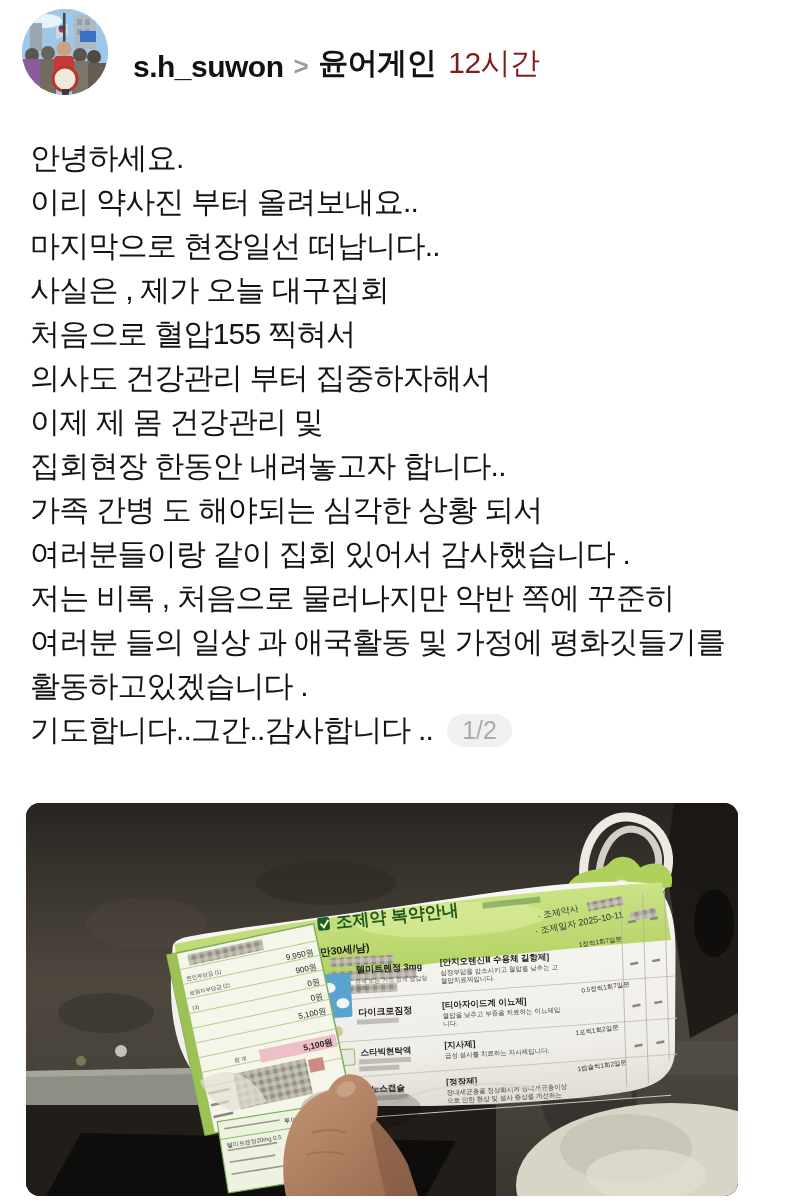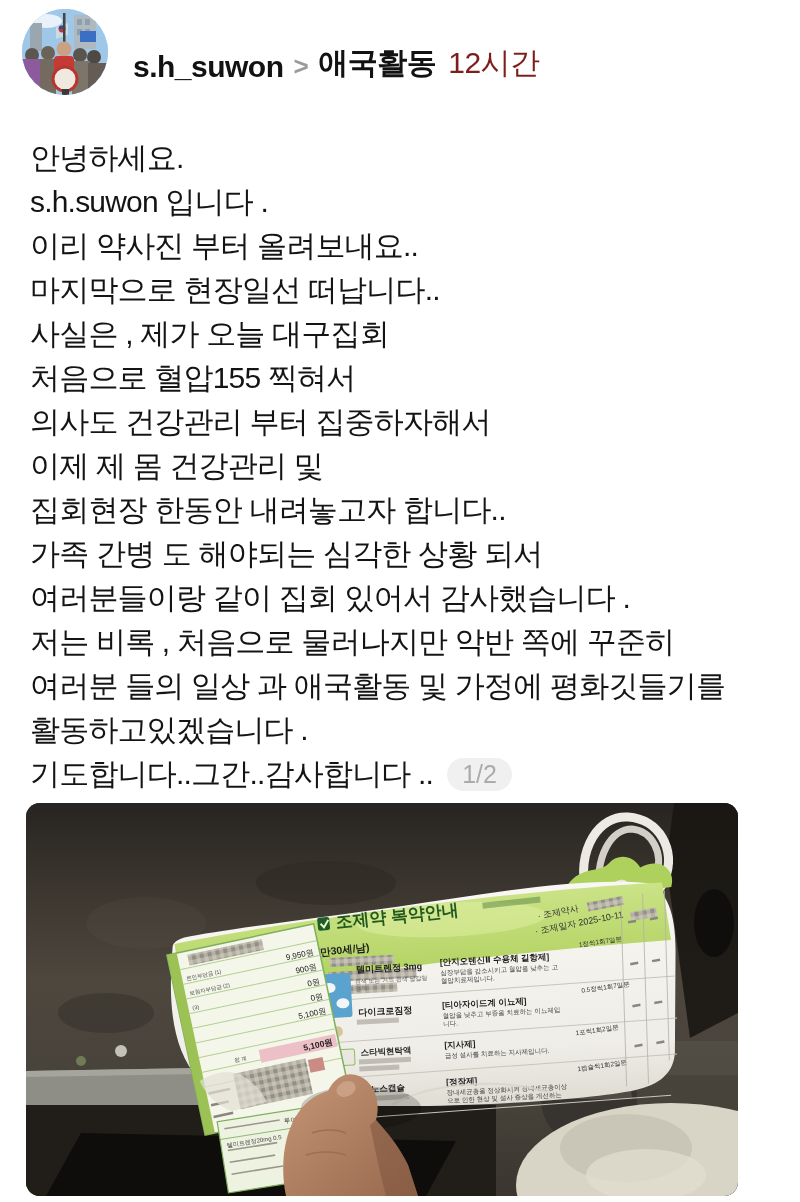--- a/index.html
+++ b/index.html
@@ -68,27 +68,26 @@
         <circle cx="43" cy="70" r="12" fill="#efe9df"></circle>
         <circle cx="43" cy="70" r="12" fill="none" stroke="#b9352e" stroke-width="3"></circle>
         <rect x="40" y="80" width="7" height="6" fill="#3c3a38"></rect>
       </g>
     </svg>
   </div>
 
   <div class="title-row">
     <span>s.h_suwon</span>
     <span class="sep">&gt;</span>
-    <span class="community">애국활동</span>
+    <span class="community">윤어게인</span>
     <span class="time">12시간</span>
   </div>
 
   <div class="body-text">
     <div class="ln">안녕하세요.</div>
-    <div class="ln">s.h.suwon 입니다 .</div>
     <div class="ln">이리 약사진 부터 올려보내요..</div>
     <div class="ln">마지막으로 현장일선 떠납니다..</div>
     <div class="ln">사실은 , 제가 오늘 대구집회</div>
     <div class="ln">처음으로 혈압155 찍혀서</div>
     <div class="ln">의사도 건강관리 부터 집중하자해서</div>
     <div class="ln">이제 제 몸 건강관리 및</div>
     <div class="ln">집회현장 한동안 내려놓고자 합니다..</div>
     <div class="ln">가족 간병 도 해야되는 심각한 상황 되서</div>
     <div class="ln">여러분들이랑 같이 집회 있어서 감사했습니다 .</div>
     <div class="ln">저는 비록 , 처음으로 물러나지만 악반 쪽에 꾸준히</div>

